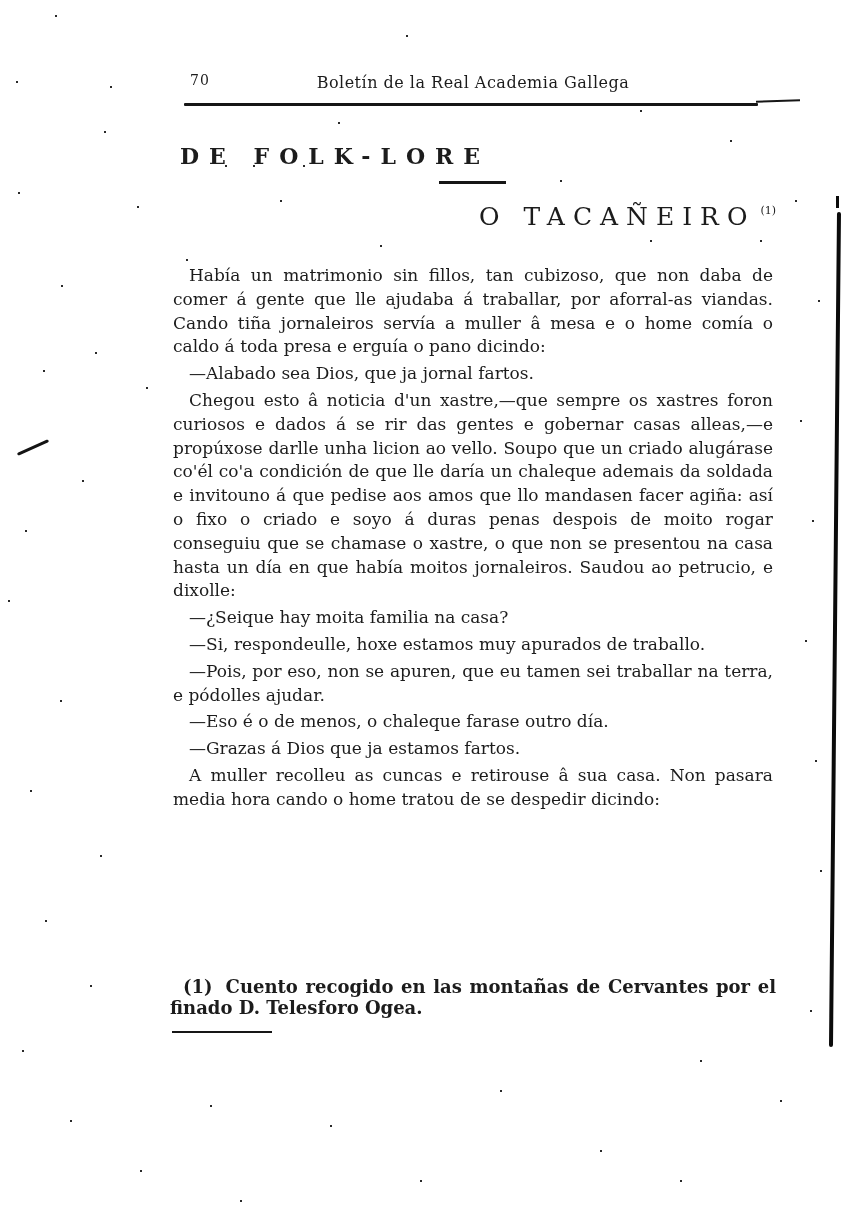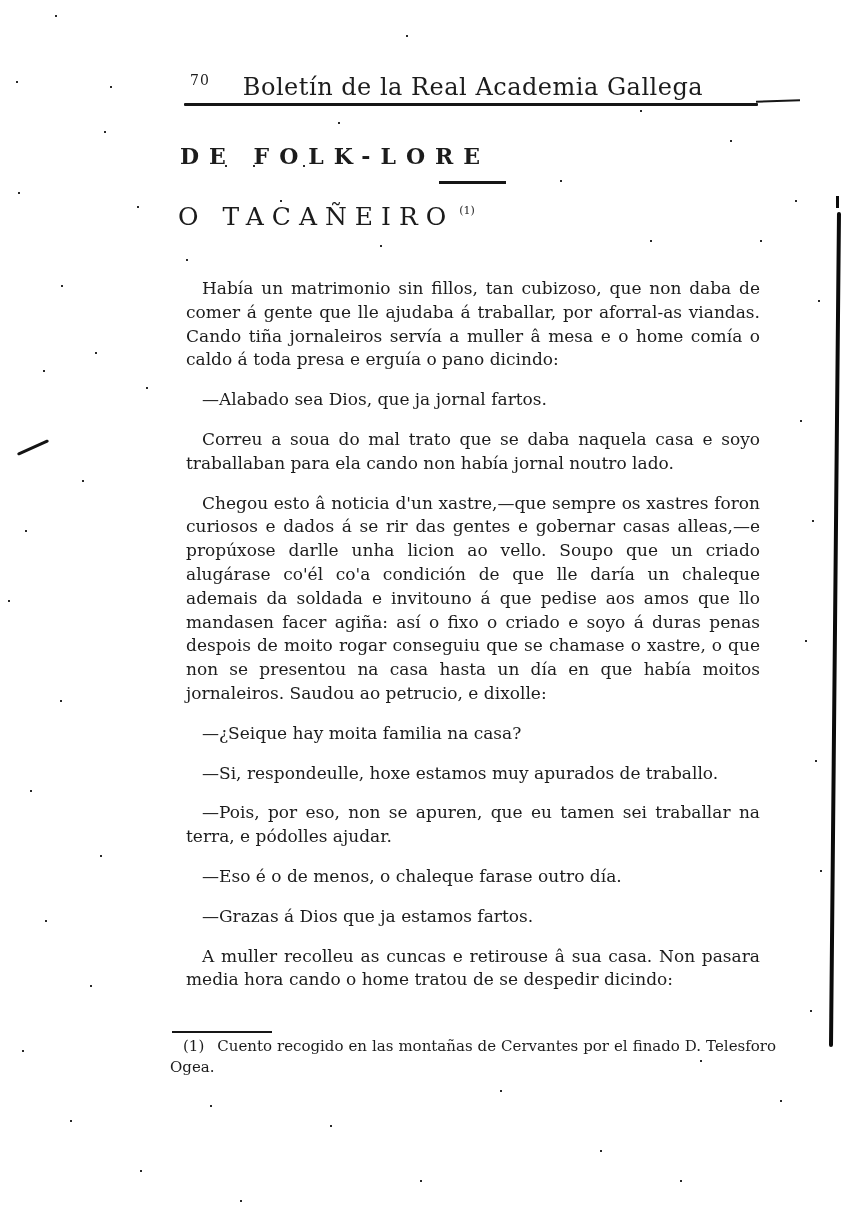--- a/index.html
+++ b/index.html
@@ -10,60 +10,60 @@
     overflow: hidden;
     font-family: "DejaVu Serif", serif;
     color: #1c1c1c;
   }
   .page-number {
     position: absolute; left: 190px; top: 72px;
     font-size: 14px; letter-spacing: 1px;
   }
   .header-title {
     position: absolute; left: 170px; top: 73px; width: 606px;
-    text-align: center; font-size: 24px; letter-spacing: 0.5px;
+    text-align: center; font-size: 16px; letter-spacing: 0.5px;
   }
   .header-rule {
     position: absolute; left: 184px; top: 103px; width: 574px; height: 3px;
     background: #161616; border-radius: 1px;
   }
   .header-rule-tail {
     position: absolute; left: 756px; top: 100px; width: 44px; height: 2px;
     background: #161616; transform: rotate(-2deg);
   }
   .section-title {
     position: absolute; left: 170px; top: 143px; width: 606px;
     font-size: 22px; font-weight: bold;
     letter-spacing: 10px; text-indent: 10px;
   }
   .section-underline {
     position: absolute; left: 439px; top: 181px; width: 67px; height: 3px;
     background: #161616;
   }
   .story-title {
     position: absolute; left: 170px; top: 202px; width: 606px;
-    text-align: left; font-size: 25px; font-weight: normal;
+    text-align: right; font-size: 25px; font-weight: normal;
     letter-spacing: 8px; text-indent: 8px;
   }
   .story-title sup {
     font-size: 11px; letter-spacing: 0; margin-left: 5px;
     vertical-align: 11px;
   }
   .body-text {
     position: absolute; left: 170px; top: 261px; width: 606px;
     font-size: 17px; line-height: 23.8px; text-align: justify;
   }
-  .body-text p { margin: 16px; text-indent: 16px; }
+  .body-text p { margin: 3px; text-indent: 16px; }
   .footnote-rule {
     position: absolute; left: 172px; top: 1031px; width: 100px; height: 2px;
     background: #161616;
   }
   .footnote {
-    position: absolute; left: 170px; top: 1036px; width: 606px;
-    font-size: 15px; line-height: 21px; text-align: justify;
+    position: absolute; left: 170px; top: 976px; width: 606px;
+    font-size: 18px; line-height: 21px; text-align: justify; font-weight: bold;
   }
   .footnote p { margin: 0; text-indent: 13px; }
   .footnote .marker { margin-right: 13px; }
   .right-margin-line {
     position: absolute; left: 837px; top: 212px; width: 4px; height: 835px;
     background: #0b0b0b; transform: rotate(0.55deg); transform-origin: top center;
     border-radius: 2px;
   }
   .right-line-dash {
     position: absolute; left: 836px; top: 196px; width: 3px; height: 12px;
@@ -108,21 +108,20 @@
 <div class="header-rule-tail"></div>
 
 <div class="section-title">DE FOLK-LORE</div>
 <div class="section-underline"></div>
 
 <div class="story-title"><span>O TACAÑEIRO</span><sup>(1)</sup></div>
 
 <div class="body-text">
     <p>Había un matrimonio sin fillos, tan cubizoso, que non daba de comer á gente que lle ajudaba á traballar, por aforral-as viandas. Cando tiña jornaleiros servía a muller â mesa e o home comía o caldo á toda presa e erguía o pano dicindo:</p>
     <p>—Alabado sea Dios, que ja jornal fartos.</p>
-    <p>Correu a soua do mal trato que se daba naquela casa e soyo traballaban para ela cando non había jornal noutro lado.</p>
     <p>Chegou esto â noticia d'un xastre,—que sempre os xastres foron curiosos e dados á se rir das gentes e gobernar casas alleas,—e propúxose darlle unha licion ao vello. Soupo que un criado alugárase co'él co'a condición de que lle daría un chaleque ademais da soldada e invitouno á que pedise aos amos que llo mandasen facer agiña: así o fixo o criado e soyo á duras penas despois de moito rogar conseguiu que se chamase o xastre, o que non se presentou na casa hasta un día en que había moitos jornaleiros. Saudou ao petrucio, e dixolle:</p>
     <p>—¿Seique hay moita familia na casa?</p>
     <p>—Si, respondeulle, hoxe estamos muy apurados de traballo.</p>
     <p>—Pois, por eso, non se apuren, que eu tamen sei traballar na terra, e pódolles ajudar.</p>
     <p>—Eso é o de menos, o chaleque farase outro día.</p>
     <p>—Grazas á Dios que ja estamos fartos.</p>
     <p>A muller recolleu as cuncas e retirouse â sua casa. Non pasara media hora cando o home tratou de se despedir dicindo:</p>
   </div>
 
 <div class="footnote-rule"></div>

